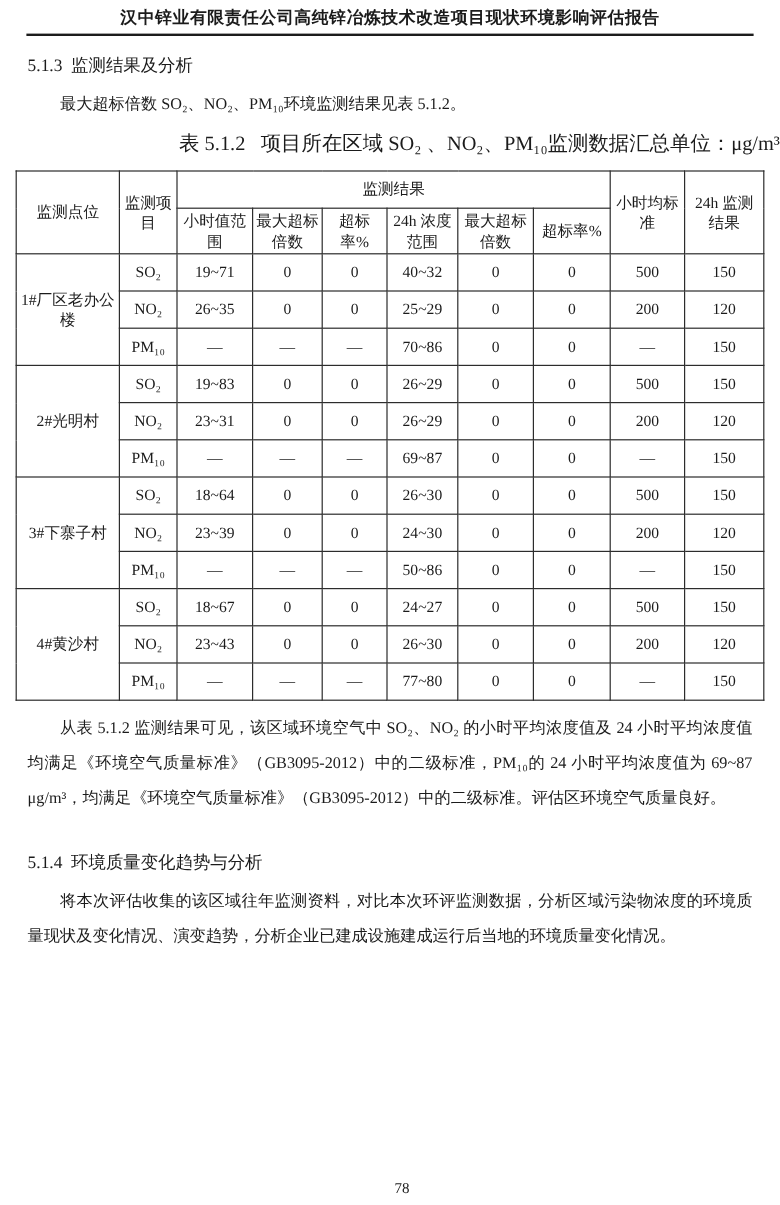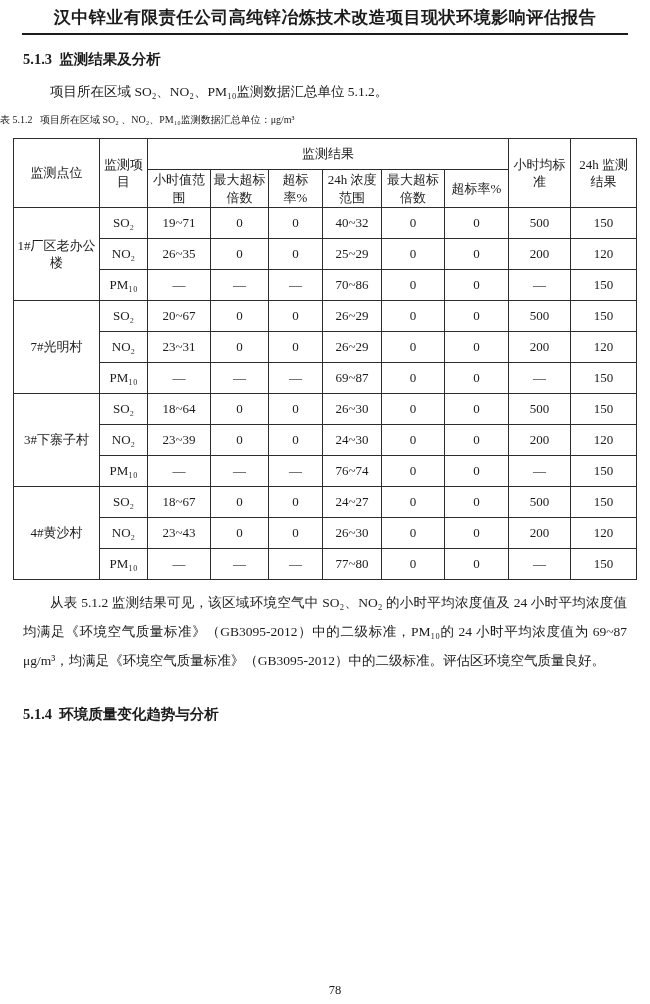--- a/index.html
+++ b/index.html
@@ -9,45 +9,45 @@
     position: relative;
     width: 650px; height: 1004px;
     margin: 0 auto;
     background: #ffffff;
     color: #1b1b1b;
     overflow: hidden;
   }
   .running-header {
     padding-top: 6px;
     text-align: center;
-    font-size: 17px;
+    font-size: 14px;
     font-weight: 600;
     letter-spacing: 0.5px;
   }
   .header-rule {
     margin: 4px 22px 0 22px;
     border-top: 2px solid #1c1c1c;
   }
   h2.sec-heading {
     margin: 15px 23px 0 23px;
     font-size: 14.5px;
-    font-weight: bold;
+    font-weight: normal;
     white-space: pre-wrap;
   }
   p.body-par {
     margin: 8px 23px 0 23px;
     font-size: 13.5px;
     line-height: 29px;
     text-indent: 2em;
     text-align: justify;
   }
   .table-caption {
     margin-top: 7px;
-    text-align: left;
-    font-size: 10px;
+    text-align: right;
+    font-size: 17px;
     white-space: pre-wrap;
   }
   table.mtable {
     width: 623px;
     margin: 11px auto 0 auto;
     border-collapse: collapse;
     table-layout: fixed;
     font-size: 13px;
     text-align: center;
   }
@@ -76,21 +76,21 @@
 </head>
 <body>
 
 <div class="page">
 
   <div class="running-header">汉中锌业有限责任公司高纯锌冶炼技术改造项目现状环境影响评估报告</div>
   <div class="header-rule"></div>
 
   <h2 class="sec-heading">5.1.3  监测结果及分析</h2>
 
-  <p class="body-par">项目所在区域 SO₂、NO₂、PM₁₀监测数据汇总单位 5.1.2。</p>
+  <p class="body-par">最大超标倍数 SO₂、NO₂、PM₁₀环境监测结果见表 5.1.2。</p>
 
   <div class="table-caption">表 5.1.2   项目所在区域 SO₂ 、NO₂、PM₁₀监测数据汇总单位：μg/m³</div>
 
   <table class="mtable">
     <colgroup>
       <col style="width:86px">
         <col style="width:48px">
         <col style="width:63px">
         <col style="width:58px">
         <col style="width:54px">
@@ -147,23 +147,23 @@
         <td>—</td>
         <td>—</td>
         <td>70~86</td>
         <td>0</td>
         <td>0</td>
         <td>—</td>
         <td>150</td>
       </tr>
 
       <tr>
-        <td rowspan="3">7#光明村</td>
-        <td>SO₂</td>
-        <td>20~67</td>
+        <td rowspan="3">2#光明村</td>
+        <td>SO₂</td>
+        <td>19~83</td>
         <td>0</td>
         <td>0</td>
         <td>26~29</td>
         <td>0</td>
         <td>0</td>
         <td>500</td>
         <td>150</td>
       </tr>
       <tr>
         <td>NO₂</td>
@@ -209,21 +209,21 @@
         <td>0</td>
         <td>0</td>
         <td>200</td>
         <td>120</td>
       </tr>
       <tr>
         <td>PM₁₀</td>
         <td>—</td>
         <td>—</td>
         <td>—</td>
-        <td>76~74</td>
+        <td>50~86</td>
         <td>0</td>
         <td>0</td>
         <td>—</td>
         <td>150</td>
       </tr>
 
       <tr>
         <td rowspan="3">4#黄沙村</td>
         <td>SO₂</td>
         <td>18~67</td>
@@ -257,16 +257,17 @@
         <td>—</td>
         <td>150</td>
       </tr>
     </tbody>
   </table>
 
   <p class="body-par after-table">从表 5.1.2 监测结果可见，该区域环境空气中 SO₂、NO₂ 的小时平均浓度值及 24 小时平均浓度值均满足《环境空气质量标准》（GB3095-2012）中的二级标准，PM₁₀的 24 小时平均浓度值为 69~87 μg/m³，均满足《环境空气质量标准》（GB3095-2012）中的二级标准。评估区环境空气质量良好。</p>
 
   <h2 class="sec-heading sec-heading-2">5.1.4  环境质量变化趋势与分析</h2>
 
+  <p class="body-par">将本次评估收集的该区域往年监测资料，对比本次环评监测数据，分析区域污染物浓度的环境质量现状及变化情况、演变趋势，分析企业已建成设施建成运行后当地的环境质量变化情况。</p>
 
   <div class="page-footer">78</div>
 
 </div>
 
 </body></html>

